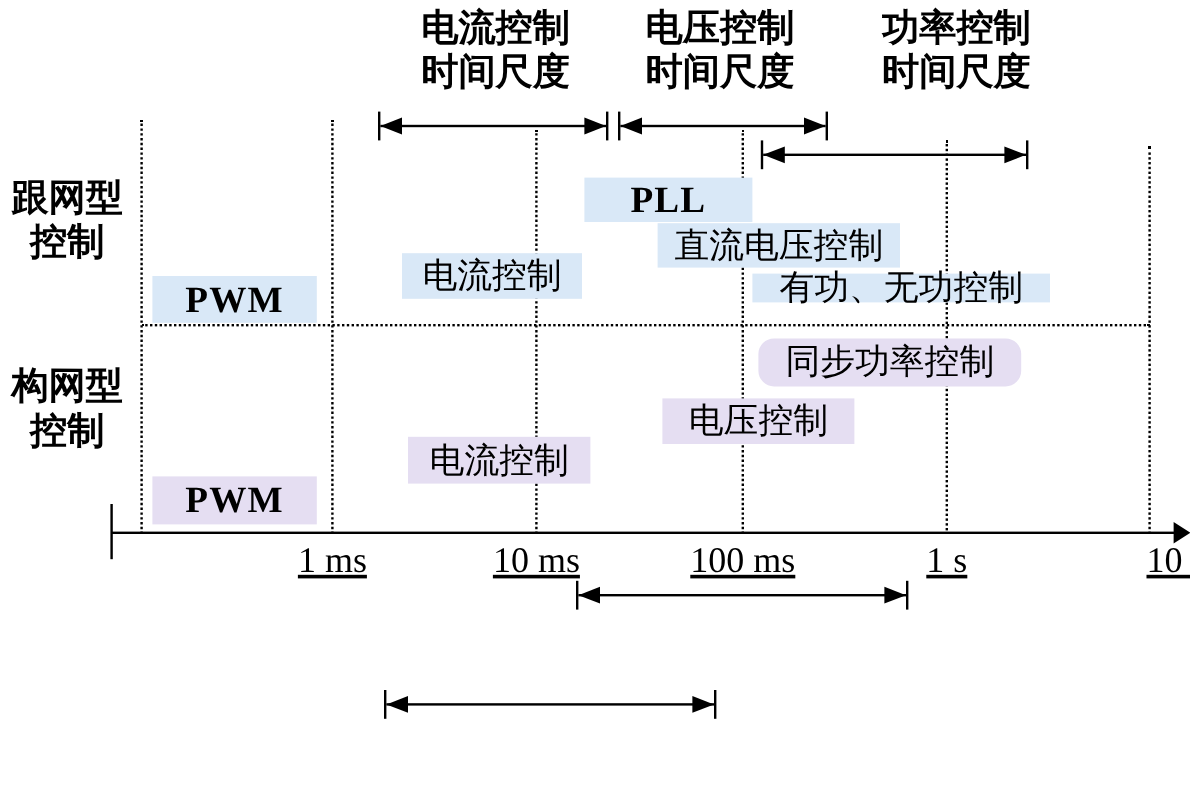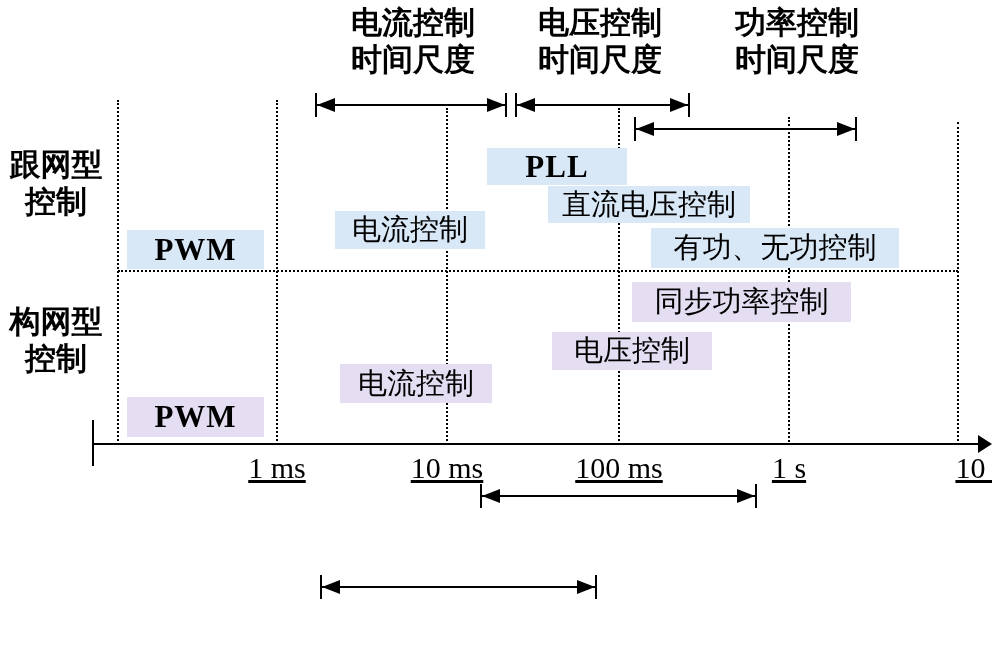--- a/index.html
+++ b/index.html
@@ -89,23 +89,23 @@
   </div>
   <div class="lbl2" style="left:0px;top:303px;width:112px;font-weight:bold;">
     <div>构网型</div>
     <div>控制</div>
   </div>
 
   <div class="box gf latin" style="left:127px;top:230px;width:137px;height:39px;">PWM</div>
   <div class="box gf" style="left:335px;top:211px;width:150px;height:38px;">电流控制</div>
   <div class="box gf latin" style="left:487px;top:148px;width:140px;height:37px;">PLL</div>
   <div class="box gf" style="left:548px;top:186px;width:202px;height:37px;">直流电压控制</div>
-  <div class="box gf" style="left:627px;top:228px;width:248px;height:40px;margin-left:24px;">有功、无功控制</div>
+  <div class="box gf" style="left:627px;top:228px;width:248px;height:24px;">有功、无功控制</div>
 
-  <div class="box gm" style="left:632px;top:282px;width:219px;height:40px;">同步功率控制</div>
+  <div class="box gm" style="left:632px;top:282px;width:219px;height:40px;border-radius:13px;">同步功率控制</div>
   <div class="box gm" style="left:552px;top:332px;width:160px;height:38px;">电压控制</div>
   <div class="box gm" style="left:340px;top:364px;width:152px;height:39px;">电流控制</div>
   <div class="box gm latin" style="left:127px;top:397px;width:137px;height:40px;">PWM</div>
 
   <div class="axis-line"></div>
   <div class="axis-head"></div>
   <div class="axis-origin"></div>
 
   <div class="tick-label" style="left:277px;">1 ms</div>
   <div class="tick-label" style="left:447px;">10 ms</div>

